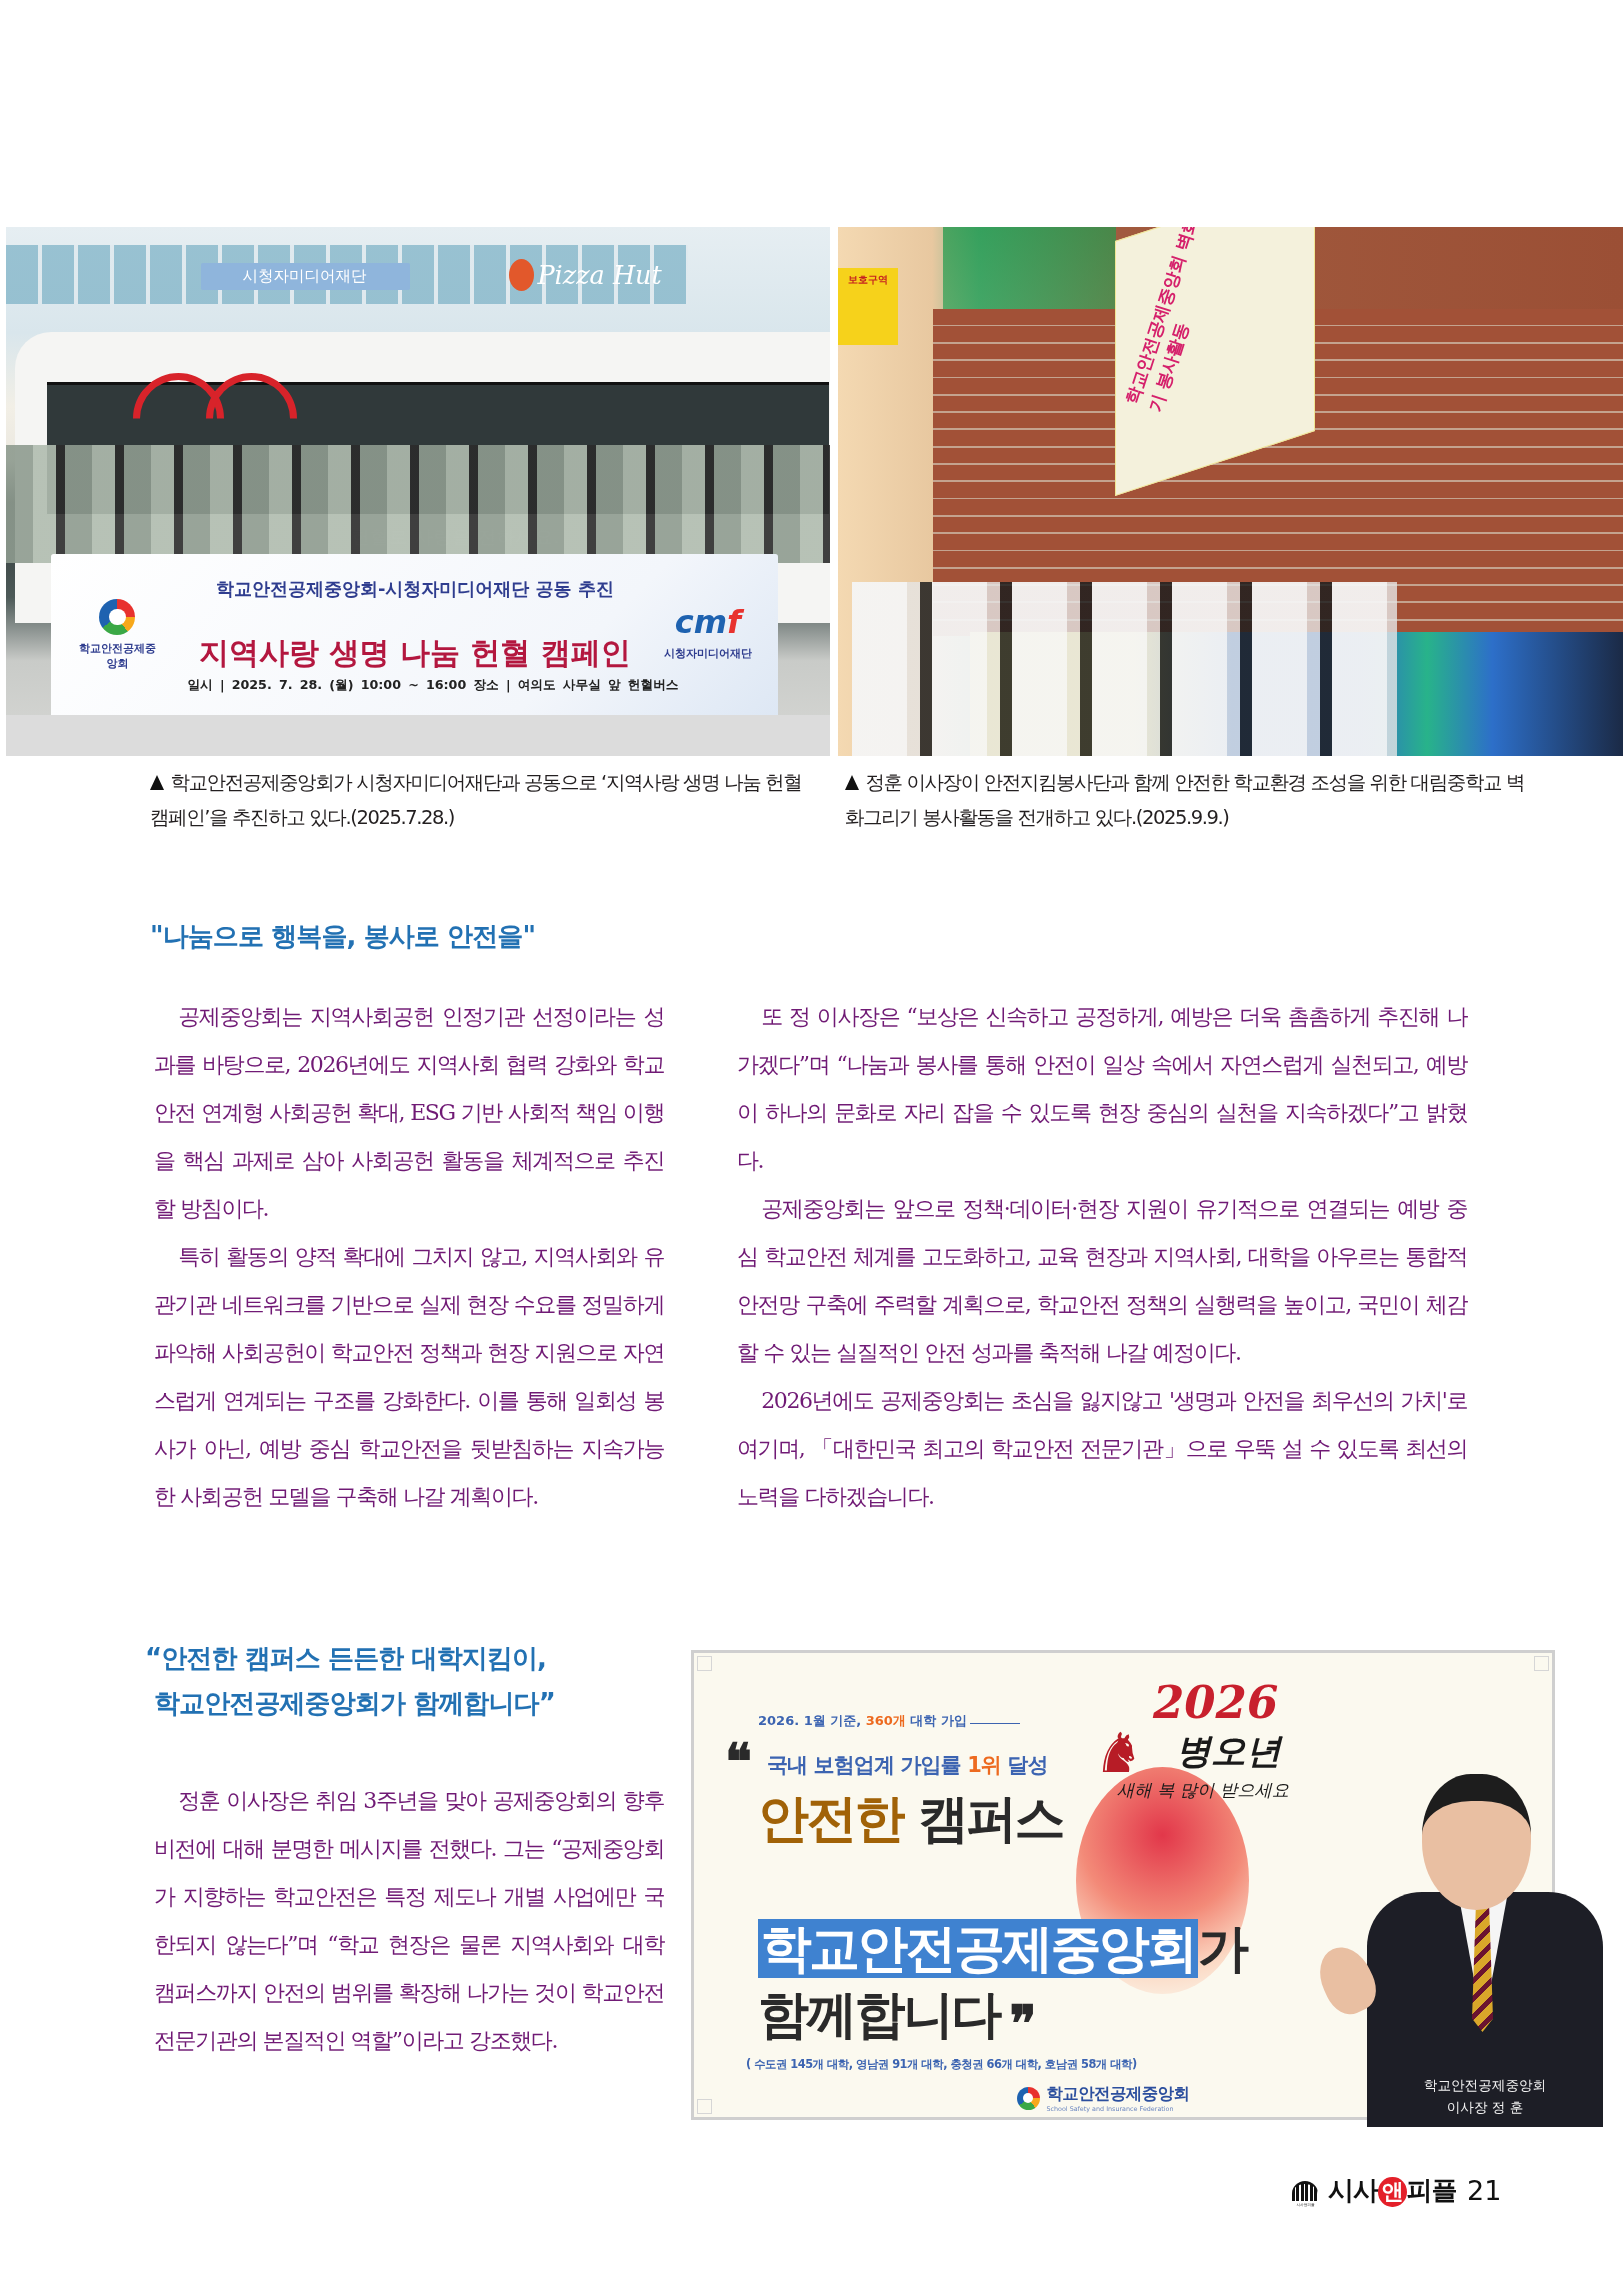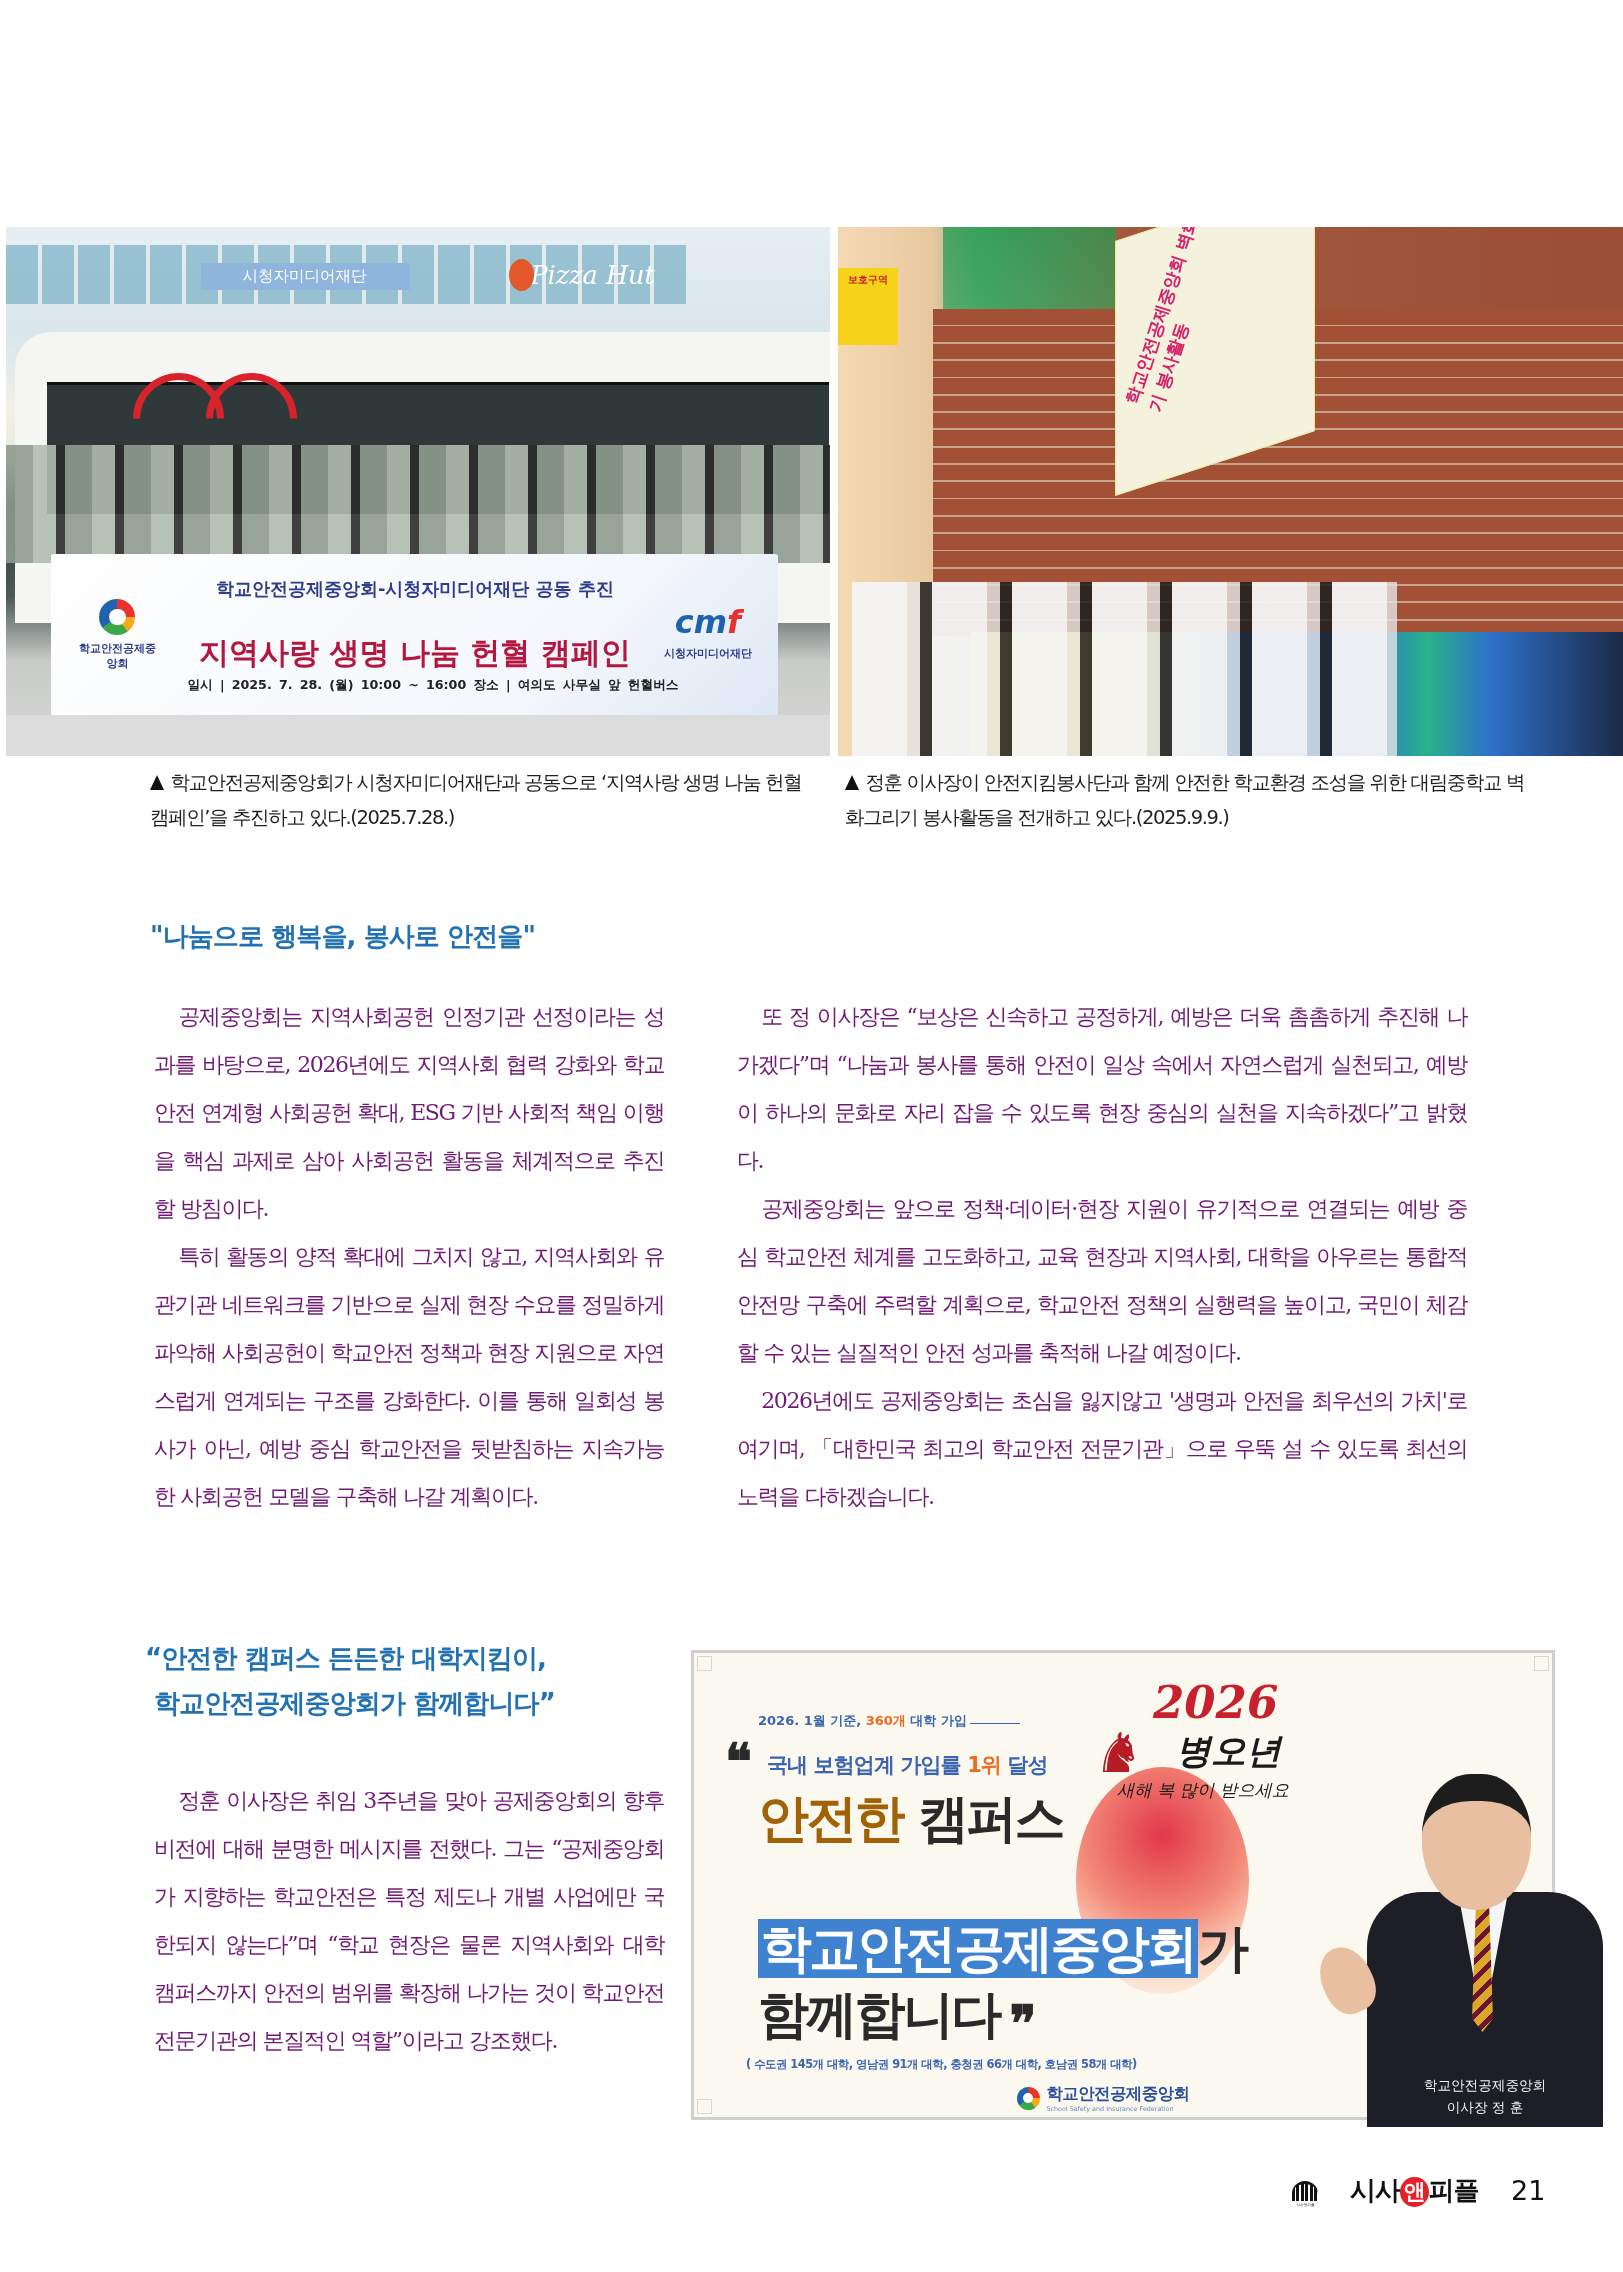--- a/index.html
+++ b/index.html
@@ -12,21 +12,21 @@
     background: linear-gradient(180deg, #e6eef2 0%, #d9e6ec 20%, #f2efe6 34%, #ebe8e0 44%, #2f3436 52%, #4d5a58 70%, #c9cbc8 82%, #d7d8d5 100%); }
   #photo-right { left: 838px; top: 227px; width: 785px; height: 529px;
     background: linear-gradient(90deg, #f4d9b2 0%, #e8c8a0 12%, #7db58e 18%, #a15a3e 36%, #9b4f35 100%); }
 
   
   .bldg-band { position: absolute; left: 0; top: 18px; width: 682px; height: 59px;
     background: repeating-linear-gradient(90deg, #7fb3c7 0 32px, #dfe9ee 32px 36px); opacity: .75; }
   .sign-blue { position: absolute; left: 195px; top: 36px; width: 209px; height: 27px; background: #8fb5dc; border-radius: 1.8px;
     color: #fff; font-family: "DejaVu Sans", sans-serif; font-size: 15.5px; line-height: 27px; padding-left: 41px; }
   .sign-pizza { position: absolute; left: 500px; top: 32px; width: 191px; height: 32px; color: #fff;
-    font-family: "DejaVu Serif", serif; font-style: italic; font-size: 25.5px; line-height: 32px; padding-left: 24px; }
+    font-family: "DejaVu Serif", serif; font-style: italic; font-size: 25.5px; line-height: 32px; padding-left: 31px; }
   .sign-pizza::before { content: ""; position: absolute; left: 2.3px; top: 0; width: 25px; height: 32px; background: #e2582b; border-radius: 50%; }
   .bus { position: absolute; left: 9px; top: 105px; width: 818px; height: 291px; background: #f5f5f3; border-radius: 36px 0 0 0; }
   .bus-window { position: absolute; left: 32px; top: 50px; width: 782px; height: 132px; background: #30393a; border-top: 3.6px solid #111; }
   .heart-left { position: absolute; left: 118px; top: 41px; width: 91px; height: 91px; border: 7.3px solid #d8232a; border-radius: 50% 50% 0 50%; transform: rotate(45deg); border-right-color: transparent; border-bottom-color: transparent; }
   .heart-right { position: absolute; left: 191px; top: 41px; width: 91px; height: 91px; border: 7.3px solid #d8232a; border-radius: 50% 50% 50% 0; transform: rotate(-45deg); border-left-color: transparent; border-bottom-color: transparent; }
   .bus-slogan { position: absolute; left: 336px; top: 193px; color: #fff; font-family: "DejaVu Sans", sans-serif; font-size: 18px; letter-spacing: 0.9px; }
   .crowd { position: absolute; left: 0; top: 218px; width: 824px; height: 118px;
     background: repeating-linear-gradient(90deg, #8e9b8f 0 27px, #b0bcaf 27px 50px, #2b2b2b 50px 59px); opacity: .9; }
   .event-banner { position: absolute; left: 45px; top: 327px; width: 727px; height: 164px; background: linear-gradient(135deg,#ffffff 0%,#f3f6fb 70%,#dde7f4 100%); border-radius: 2.7px; }
   .eb-sub { position: absolute; left: 0; width: 100%; top: 23px; text-align: center; color: #2f3d8f; font-family: "DejaVu Sans", sans-serif; font-weight: bold; font-size: 18px; }
@@ -103,21 +103,21 @@
   .ad-greet { position: absolute; left: 423px; top: 125px; font-family: "DejaVu Serif", serif; font-style: italic; font-size: 17.3px; color: #1a1a1a; }
   .ad-person { position: absolute; left: 673px; top: 107px; width: 236px; height: 367px; }
   .ad-person .head { position: absolute; left: 55px; top: 13.6px; width: 109px; height: 136px; border-radius: 45% 45% 50% 50%; background: #e9bfa2; border-top: 27px solid #1d1d1d; }
   .ad-person .body { position: absolute; left: 0; top: 132px; width: 236px; height: 235px; background: #1d1e26; border-radius: 55px 55px 0 0; }
   .ad-person .shirt { position: absolute; left: 91px; top: 132px; width: 50px; height: 136px; background: #f5f5f5; clip-path: polygon(0 0,100% 0,50% 100%); }
   .ad-person .tie { position: absolute; left: 105px; top: 136px; width: 21px; height: 136px; background: repeating-linear-gradient(135deg,#d9a72a 0 7.3px,#6b1330 7.3px 12.7px); clip-path: polygon(20% 0,80% 0,100% 90%,50% 100%,0 90%); }
   .ad-person .hand { position: absolute; left: -45px; top: 186px; width: 50px; height: 68px; background: #e9bfa2; border-radius: 50% 50% 40% 40%; transform: rotate(-25deg); }
   .ad-name { position: absolute; left: 0; width: 100%; top: 314px; text-align: center; color: #f2f2f2; font-family: "DejaVu Sans", sans-serif; font-size: 13.6px; line-height: 22px; }
 
   
-  #footer { position: absolute; left: 1286px; top: 2173px; display: flex; align-items: center; gap: 25px; }
+  #footer { position: absolute; left: 1286px; top: 2173px; display: flex; align-items: center; gap: 3px; }
   .foot-logo { width: 39px; height: 32px; position: relative; }
   .foot-logo .gate { position: absolute; left: 6.4px; top: 6.4px; width: 26px; height: 20px; background: repeating-linear-gradient(90deg,#111 0 2.7px,#fff 2.7px 4.5px); border-top: 3.6px solid #111; border-radius: 13.6px 13.6px 0 0; }
   .foot-logo .cap { position: absolute; left: 0; bottom: 0; width: 39px; font-family: "DejaVu Sans", sans-serif; font-size: 3.6px; text-align: center; color: #111; }
   .foot-brand { font-family: "DejaVu Sans", sans-serif; font-weight: bold; font-size: 26px; color: #111; letter-spacing: -0.9px; }
   .foot-brand .and { display: inline-block; background: #e4202a; color: #fff; border-radius: 50%; padding: 0 3.6px; font-size: 22px; }
   .foot-page { font-family: "DejaVu Sans", sans-serif; font-size: 27px; color: #111; margin-left: 7.3px; }
 </style>
 </head>
 <body>
 

